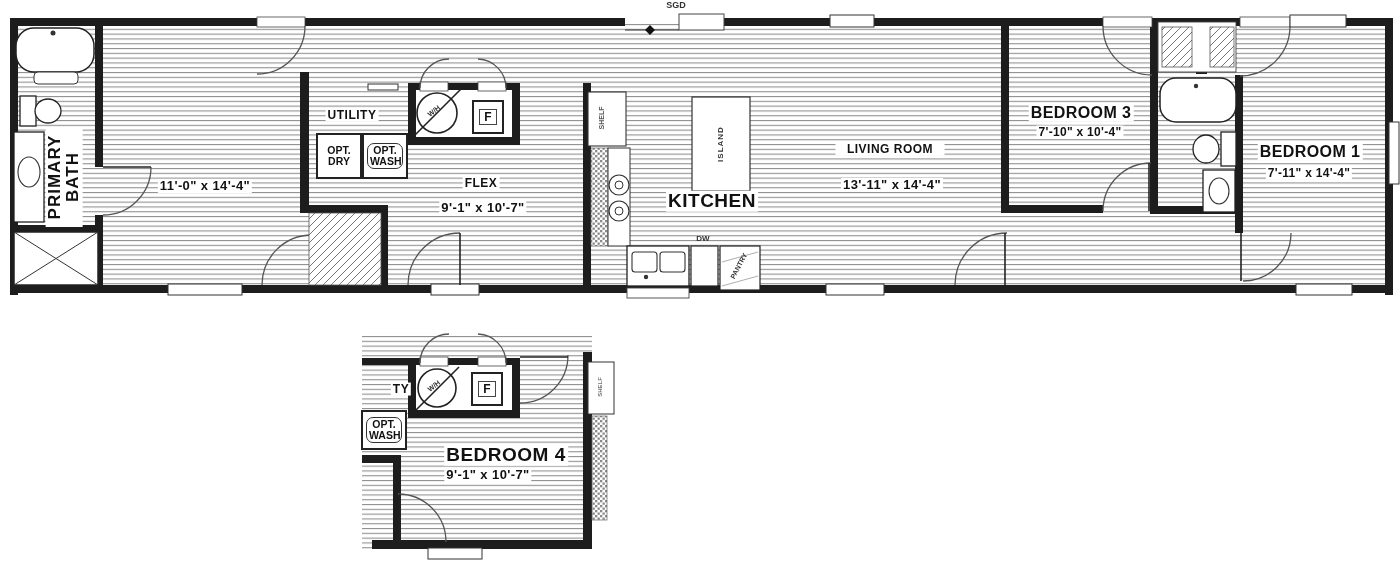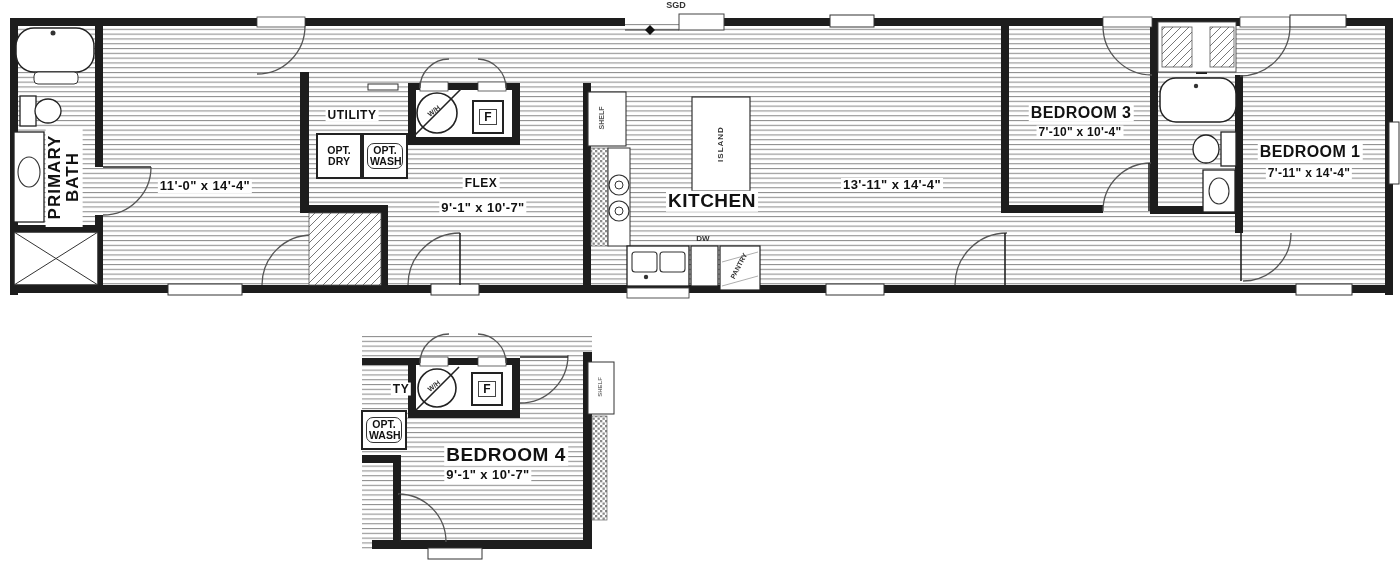--- a/index.html
+++ b/index.html
@@ -249,20 +249,21 @@
 <div class="lbl dims13" style="left:483px;top:208px;">9'-1" x 10'-7"</div>
 
 <div class="lbl rot90 nobg" style="left:602px;top:118px;font-size:7px;color:#555;font-weight:bold;">SHELF</div>
 <div class="lbl rot90 nobg" style="left:721px;top:144px;font-size:8px;color:#333;letter-spacing:1px;">ISLAND</div>
 
 <div class="lbl" style="left:704px;top:201px;font-size:19px;letter-spacing:.5px;margin-left:8px;">KITCHEN</div>
 
 <div class="lbl nobg" style="left:703px;top:239px;font-size:8px;color:#333;">DW</div>
 <div class="lbl nobg" style="left:739px;top:266px;font-size:7px;color:#333;transform:translate(-50%,-50%) rotate(-62deg);">PANTRY</div>
 
+<div class="lbl wrap name18" style="left:890px;top:149px;width:105px;">LIVING ROOM</div>
 <div class="lbl dims13" style="left:892px;top:185px;">13'-11" x 14'-4"</div>
 
 <div class="lbl name16" style="left:1081px;top:113px;">BEDROOM 3</div>
 <div class="lbl dims12" style="left:1080px;top:132px;">7'-10" x 10'-4"</div>
 
 <div class="lbl name16" style="left:1310px;top:152px;">BEDROOM 1</div>
 <div class="lbl dims12" style="left:1309px;top:173px;">7'-11" x 14'-4"</div>
 
 <div class="lbl name18" style="left:380px;top:389px;margin-left:21px;">TY</div>
 <div class="optbox" style="left:384px;top:430px;width:42px;height:36px;">

